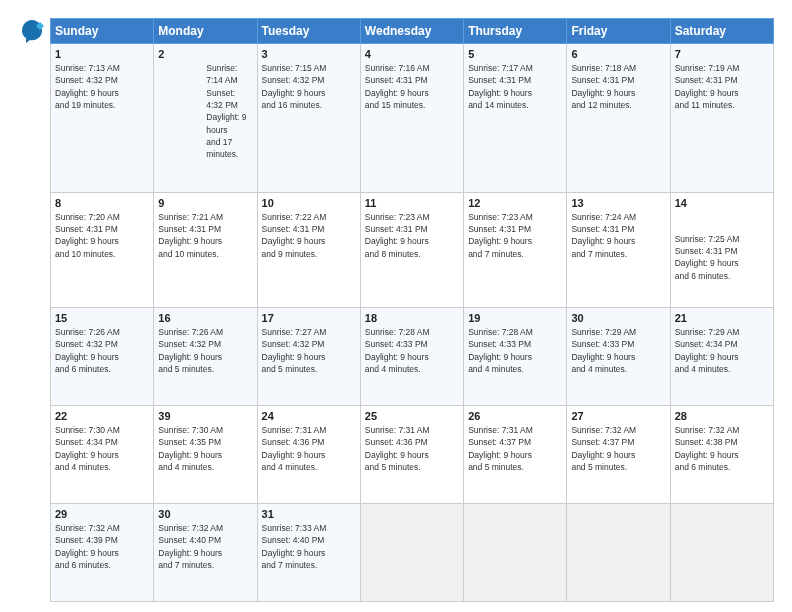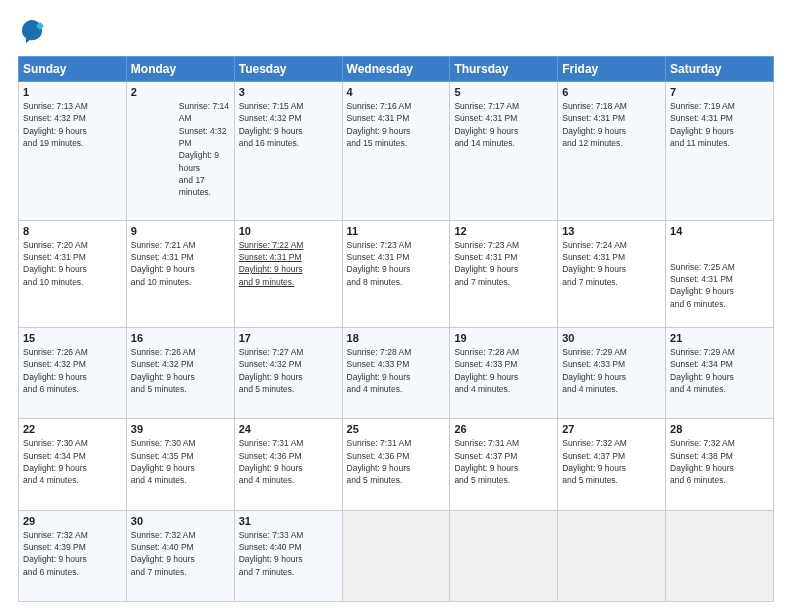--- a/index.html
+++ b/index.html
@@ -8,21 +8,21 @@
       height: 612px;
       font-family: Arial, sans-serif;
       background: #fff;
       overflow: hidden;
     }
     .page {
       width: 792px;
       height: 612px;
       padding: 18px 18px 10px 18px;
       display: flex;
-      flex-direction: column;
+      flex-direction: row;
     }
     .header {
       display: flex;
       justify-content: space-between;
       align-items: flex-start;
       margin-bottom: 10px;
     }
     .logo {
       display: flex;
       align-items: center;
@@ -204,21 +204,21 @@
           </td>
           <td>
             <span class="day-num">9</span>
             <div class="day-info" style="white-space: pre-line;">Sunrise: 7:21 AM
 Sunset: 4:31 PM
 Daylight: 9 hours
 and 10 minutes.</div>
           </td>
           <td>
             <span class="day-num">10</span>
-            <div class="day-info" style="white-space: pre-line; text-decoration: underline;">Sunrise: 7:22 AM
+            <div class="day-info" style="white-space: pre-line;">Sunrise: 7:22 AM
 Sunset: 4:31 PM
 Daylight: 9 hours
 and 9 minutes.</div>
           </td>
           <td>
             <span class="day-num">11</span>
             <div class="day-info" style="white-space: pre-line;">Sunrise: 7:23 AM
 Sunset: 4:31 PM
 Daylight: 9 hours
 and 8 minutes.</div>

